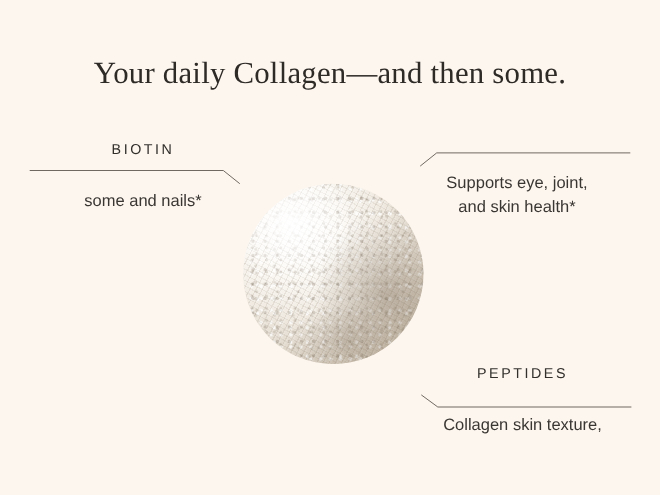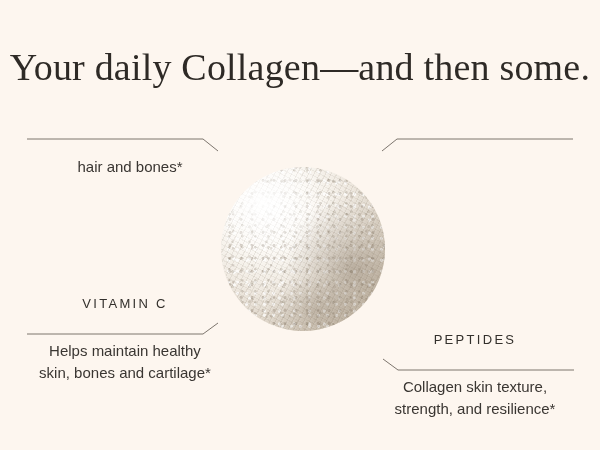--- a/index.html
+++ b/index.html
@@ -22,21 +22,21 @@
   }
 
   
   .headline {
     position: absolute;
     left: 0;
     top: 50px;
     width: 600px;
     text-align: center;
     font-family: "Liberation Serif", "DejaVu Serif", serif;
-    font-size: 38px;
+    font-size: 28px;
     line-height: 34px;
     letter-spacing: 0.2px;
     color: #2e2a26;
     white-space: nowrap;
   }
 
   
   .quad {
     position: absolute;
     width: 250px;
@@ -140,61 +140,53 @@
   }
 </style>
 </head>
 <body>
 
 <div class="poster">
 
   <div class="headline">Your daily Collagen—and then some.</div>
 
   <div class="quad quad-tl">
+    <div class="ing-name">BIOTIN</div>
     <div class="divider">
       <svg viewBox="0 0 250 16" preserveAspectRatio="none">
         <polyline points="22,4 198,4 213,16"></polyline>
       </svg>
     </div>
     <div class="ing-desc">
-      <span>hair and bones*</span>
+      <span>some and nails*</span>
     </div>
   </div>
 
   <div class="quad quad-tr">
     <div class="divider">
       <svg viewBox="0 0 250 16" preserveAspectRatio="none">
         <polyline points="37,16 52,4 228,4"></polyline>
       </svg>
     </div>
+    <div class="ing-desc">
+      <span>Supports eye, joint,</span>
+      <span>and skin health*</span>
+    </div>
   </div>
 
-  <div class="quad quad-bl">
-    <div class="ing-name">VITAMIN C</div>
-    <div class="divider">
-      <svg viewBox="0 0 250 16" preserveAspectRatio="none">
-        <polyline points="27,15 203,15 218,4"></polyline>
-      </svg>
-    </div>
-    <div class="ing-desc">
-      <span>Helps maintain healthy</span>
-      <span>skin, bones and cartilage*</span>
-    </div>
-  </div>
 
   <div class="quad quad-br">
     <div class="ing-name">PEPTIDES</div>
     <div class="divider">
       <svg viewBox="0 0 250 16" preserveAspectRatio="none">
         <polyline points="33,4 48,15 224,15"></polyline>
       </svg>
     </div>
     <div class="ing-desc">
       <span>Collagen skin texture,</span>
-      <span>strength, and resilience*</span>
     </div>
   </div>
 
   <div class="powder-wrap">
     <div class="powder">
       <div class="powder-grain"></div>
     </div>
   </div>
 
 </div>

